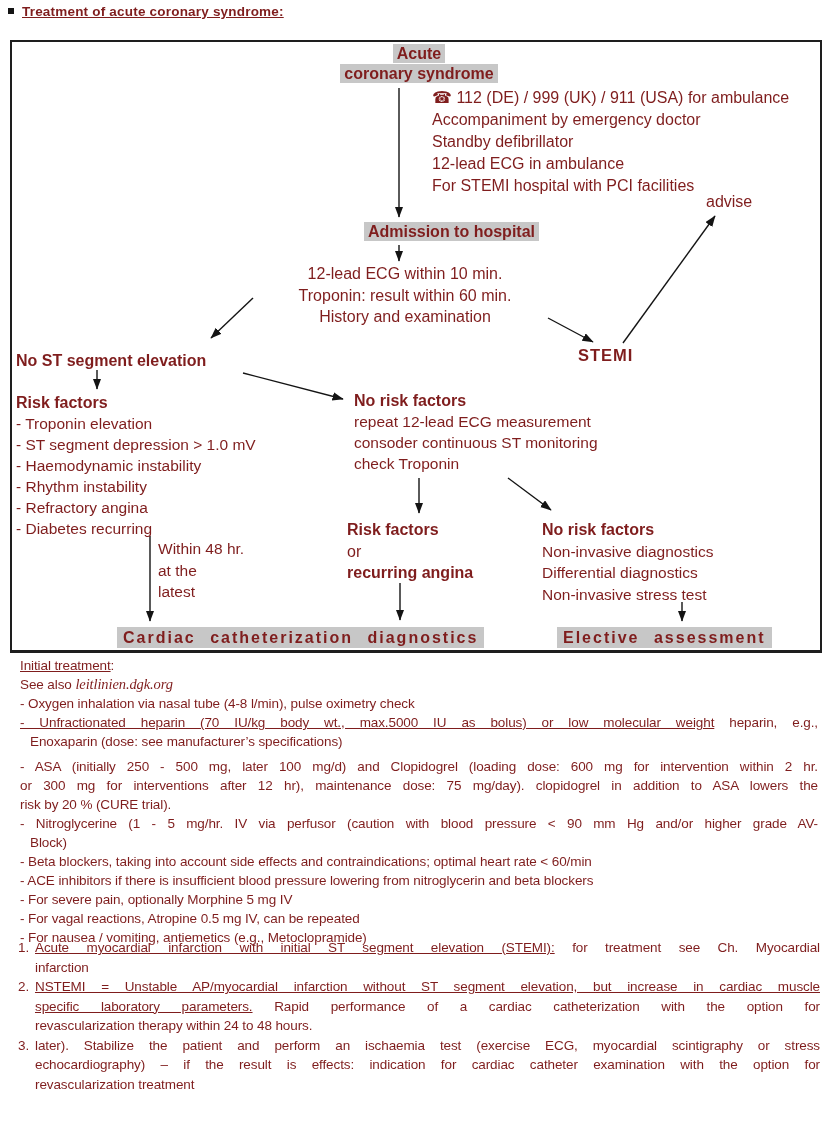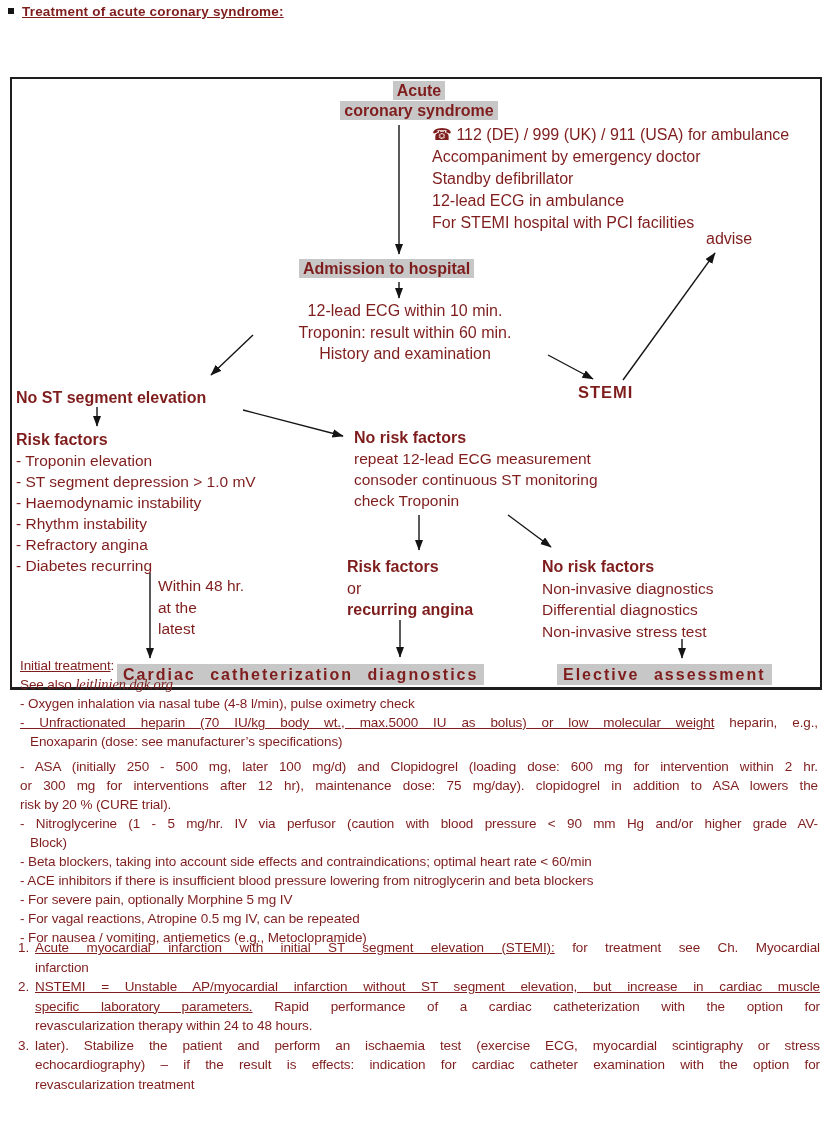--- a/index.html
+++ b/index.html
@@ -7,27 +7,27 @@
         font-family:"Liberation Sans","DejaVu Sans",sans-serif;overflow:hidden;padding-left:39px;}
   .abs{position:absolute;}
   .b{font-weight:bold;}
   .u{text-decoration:underline;}
   .sq{display:inline-block;width:6px;height:6px;background:#141414;margin-right:8px;vertical-align:2px;}
   
   .doc-title{position:absolute;left:8px;top:4px;font-size:13.5px;font-weight:bold;letter-spacing:.2px;}
   .doc-title .t{text-decoration:underline;}
   
   .chart{position:absolute;left:10px;top:40px;width:808px;height:608px;
-         border:2px solid #1e1e1e;border-bottom-width:3px;font-size:16px;line-height:21px;margin-top:37px;}
+         border:2px solid #1e1e1e;border-bottom-width:3px;font-size:16px;line-height:21px;}
   .chart svg{position:absolute;left:0;top:0;}
   .hl{background:#c7c7c7;padding:1px 4px;font-weight:bold;}
   .acs{left:287px;top:2px;width:240px;text-align:center;line-height:20px;}
   .amb{left:420px;top:45px;line-height:22px;white-space:nowrap;}
   .advise{left:694px;top:149px;}
-  .admission{left:287px;top:179px;width:240px;text-align:left;}
+  .admission{left:287px;top:179px;width:240px;text-align:right;}
   .steps{left:223px;top:221px;width:340px;text-align:center;line-height:21.5px;}
   .stemi{left:566px;top:303px;font-weight:bold;font-size:16.5px;letter-spacing:1px;}
   .no-st{left:4px;top:308px;font-weight:bold;}
   .risk-left{left:4px;top:350px;line-height:21px;font-size:15.5px;}
   .risk-left .ttl{font-size:16px;}
   .within{left:146px;top:496px;line-height:21.5px;font-size:15.5px;}
   .mid{left:342px;top:348px;line-height:21px;font-size:15.5px;}
   .mid .ttl{font-size:16px;}
   .risk-or{left:335px;top:477px;line-height:21.5px;}
   .nr-right{left:530px;top:477px;line-height:21.5px;font-size:15.5px;}

